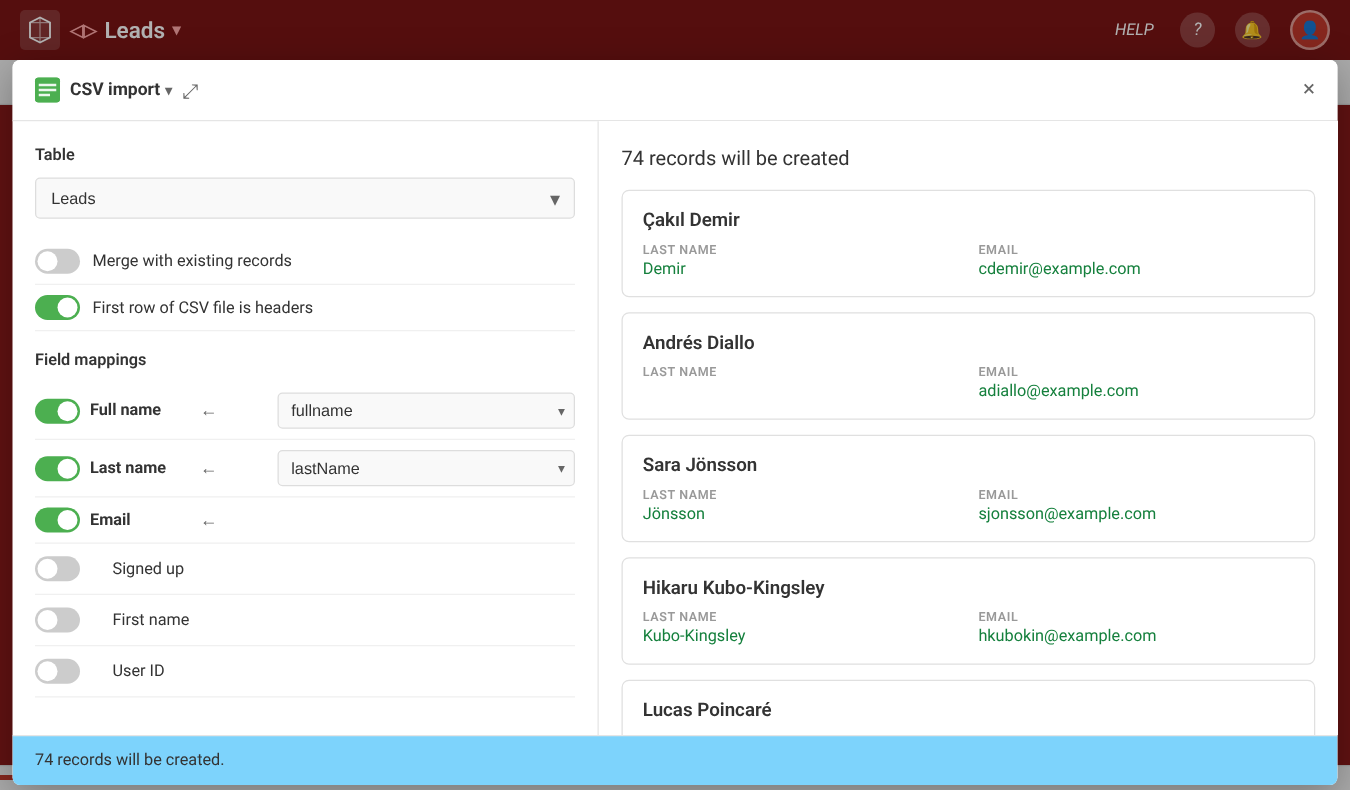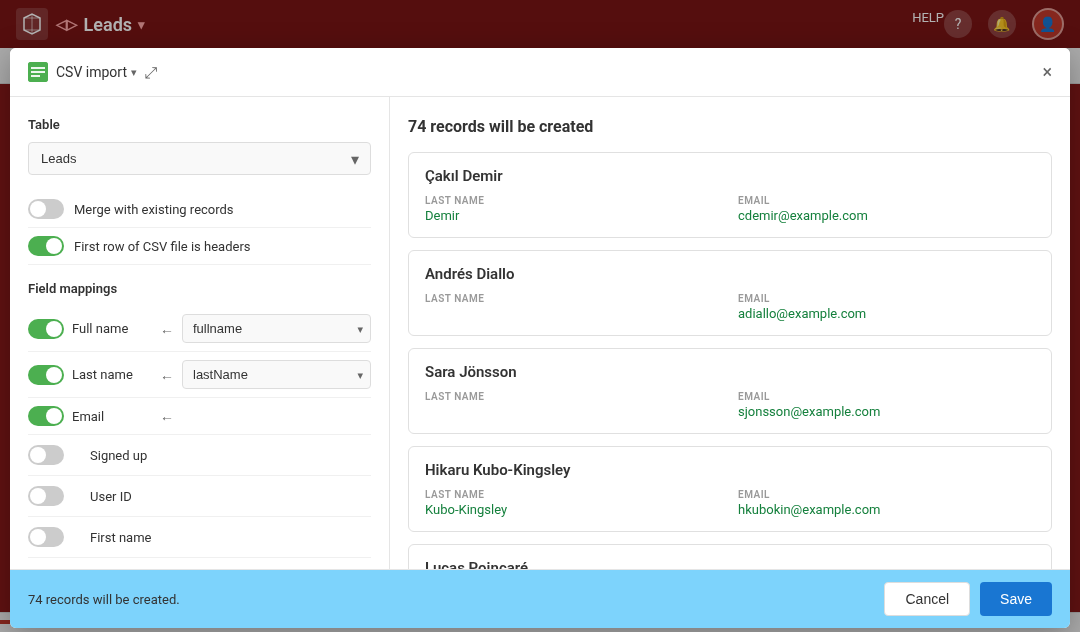--- a/index.html
+++ b/index.html
@@ -42,23 +42,24 @@
     }
     .top-nav-right {
       display: flex;
       align-items: center;
       gap: 16px;
       color: #fff;
       font-size: 13px;
     }
     .nav-help {
       display: flex;
-      align-items: flex-start;
-      gap: 0;
-      cursor: pointer;
+      align-items: center;
+      gap: 21px;
+      cursor: pointer;
+      font-style: italic;
     }
     .nav-icon-circle {
       width: 28px;
       height: 28px;
       border-radius: 50%;
       background: rgba(255,255,255,0.2);
       display: flex;
       align-items: center;
       justify-content: center;
       font-size: 14px;
@@ -152,21 +153,21 @@
       border-radius: 3px;
       display: flex;
       align-items: center;
       justify-content: center;
       color: #fff;
       font-size: 10px;
       font-weight: bold;
     }
     .modal-header-title {
       font-size: 14px;
-      font-weight: 400;
+      font-weight: 700;
       color: #333;
       display: flex;
       align-items: center;
       gap: 4px;
     }
     .modal-header-chevron {
       font-size: 11px;
       color: #666;
     }
     .modal-header-link {
@@ -182,21 +183,21 @@
     }
 
     .modal-body {
       display: flex;
       flex: 1;
       overflow: hidden;
     }
 
     
     .left-panel {
-      width: 380px;
+      width: 469px;
       flex-shrink: 0;
       border-right: 1px solid #e5e5e5;
       padding: 20px 18px;
       overflow-y: auto;
     }
 
     .section-label {
       font-size: 13px;
       font-weight: 600;
       color: #333;
@@ -303,29 +304,31 @@
       border-radius: 50%;
       background: #fff;
       top: 2px;
       left: 18px;
     }
     .mapping-field-name {
       font-size: 13px;
       color: #333;
       width: 80px;
       flex-shrink: 0;
+      font-weight: bold;
     }
     .mapping-arrow {
       color: #666;
       font-size: 14px;
       flex-shrink: 0;
     }
     .mapping-select-wrapper {
       position: relative;
       flex: 1;
+      margin-left: 40px;
     }
     .mapping-select-wrapper select {
       width: 100%;
       padding: 6px 10px;
       border: 1px solid #ddd;
       border-radius: 4px;
       background: #f9f9f9;
       font-size: 13px;
       color: #333;
       cursor: pointer;
@@ -377,21 +380,21 @@
     
     .right-panel {
       flex: 1;
       padding: 20px 18px;
       overflow-y: auto;
       background: #fff;
     }
 
     .records-header {
       font-size: 16px;
-      font-weight: 700;
+      font-weight: 400;
       color: #333;
       margin-bottom: 16px;
     }
 
     
     .record-card {
       border: 1px solid #e0e0e0;
       border-radius: 6px;
       padding: 14px 16px;
       margin-bottom: 12px;
@@ -598,26 +601,26 @@
           <span class="mapping-arrow">←</span>
         </div>
 
         <div class="extra-toggle-row">
           <div class="toggle-off-small"></div>
           <span class="extra-toggle-row-label">Signed up</span>
         </div>
 
         <div class="extra-toggle-row">
           <div class="toggle-off-small"></div>
-          <span class="extra-toggle-row-label">User ID</span>
+          <span class="extra-toggle-row-label">First name</span>
         </div>
 
         <div class="extra-toggle-row">
           <div class="toggle-off-small"></div>
-          <span class="extra-toggle-row-label">First name</span>
+          <span class="extra-toggle-row-label">User ID</span>
         </div>
 
       </div>
 
       <div class="right-panel">
         <div class="records-header">74 records will be created</div>
 
         <div class="record-card">
           <div class="record-name">Çakıl Demir</div>
           <div class="record-fields">
@@ -643,20 +646,21 @@
               <div class="record-field-value">adiallo@example.com</div>
             </div>
           </div>
         </div>
 
         <div class="record-card">
           <div class="record-name">Sara Jönsson</div>
           <div class="record-fields">
             <div>
               <div class="record-field-label">LAST NAME</div>
+              <div class="record-field-value">Jönsson</div>
             </div>
             <div>
               <div class="record-field-label">EMAIL</div>
               <div class="record-field-value">sjonsson@example.com</div>
             </div>
           </div>
         </div>
 
         <div class="record-card">
           <div class="record-name">Hikaru Kubo-Kingsley</div>
@@ -674,24 +678,20 @@
 
         <div class="record-card">
           <div class="record-name">Lucas Poincaré</div>
         </div>
 
       </div>
     </div>
 
     <div class="modal-footer">
       <span class="footer-text">74 records will be created.</span>
-      <div class="footer-buttons">
-        <button class="btn-cancel">Cancel</button>
-        <button class="btn-save">Save</button>
-      </div>
     </div>
 
   </div>
 </div>
 
 <div class="bottom-bar">
   <div class="progress-bar"></div>
 </div>
 
 </body></html>

